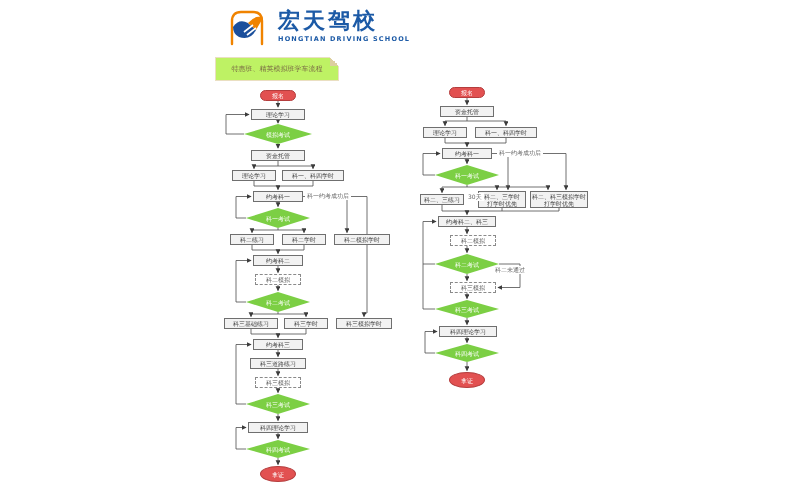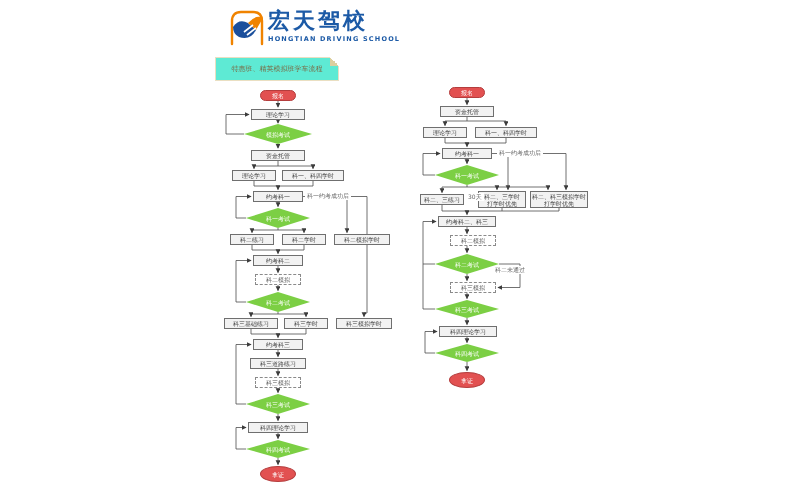--- a/index.html
+++ b/index.html
@@ -9,26 +9,26 @@
   .n{position:absolute;box-sizing:border-box;display:flex;align-items:center;justify-content:center;
      text-align:center;font-size:6px;line-height:7px;color:#3d3d3d;z-index:2;white-space:nowrap;}
   .rect{background:#f2f2f2;border:1px solid #6f6f6f;}
   .dashed{background:#ffffff;border:1px dashed #8a8a8a;color:#555;}
   .pill{background:#e25151;border:1px solid #b43d3d;border-radius:7px;color:#fff;}
   .oval{background:#e25151;border:1px solid #b43d3d;border-radius:50%;color:#fff;}
   .diamond{background:#7ccf44;clip-path:polygon(50% 0,100% 50%,50% 100%,0 50%);color:#fff;border:none;}
   .two{flex-direction:column;line-height:7px;}
   .lbl{position:absolute;font-size:6px;line-height:8px;color:#666;background:#fff;
        padding:0 2px;z-index:3;white-space:nowrap;}
-  .hdr{position:absolute;width:122px;height:22px;background:#5eead4;border:1px solid #eadfc2;
+  .hdr{position:absolute;width:122px;height:22px;background:#bef264;border:1px solid #eadfc2;
        display:flex;align-items:center;justify-content:center;font-size:7px;color:#7a6a45;z-index:2;}
   .hdr::after{content:"";position:absolute;top:-1px;right:-1px;width:9px;height:9px;
        background:linear-gradient(225deg,#ffffff 50%,#dccf9f 50%);}
   .brand{position:absolute;left:228px;top:5px;display:flex;align-items:center;z-index:2;}
-  .brand-text{margin-left:2px;}
+  .brand-text{margin-left:12px;}
   .brand-cn{font-size:22px;font-weight:bold;color:#1c5aa6;letter-spacing:3px;line-height:24px;}
   .brand-en{font-size:6.5px;color:#1c5aa6;letter-spacing:1.2px;margin-top:2px;font-weight:bold;}
   .page-title{position:absolute;left:398px;top:11px;font-size:24px;font-weight:bold;
        color:#2e4296;letter-spacing:5px;z-index:2;}
 </style>
 </head>
 <body>
 
 <div id="canvas">
 

